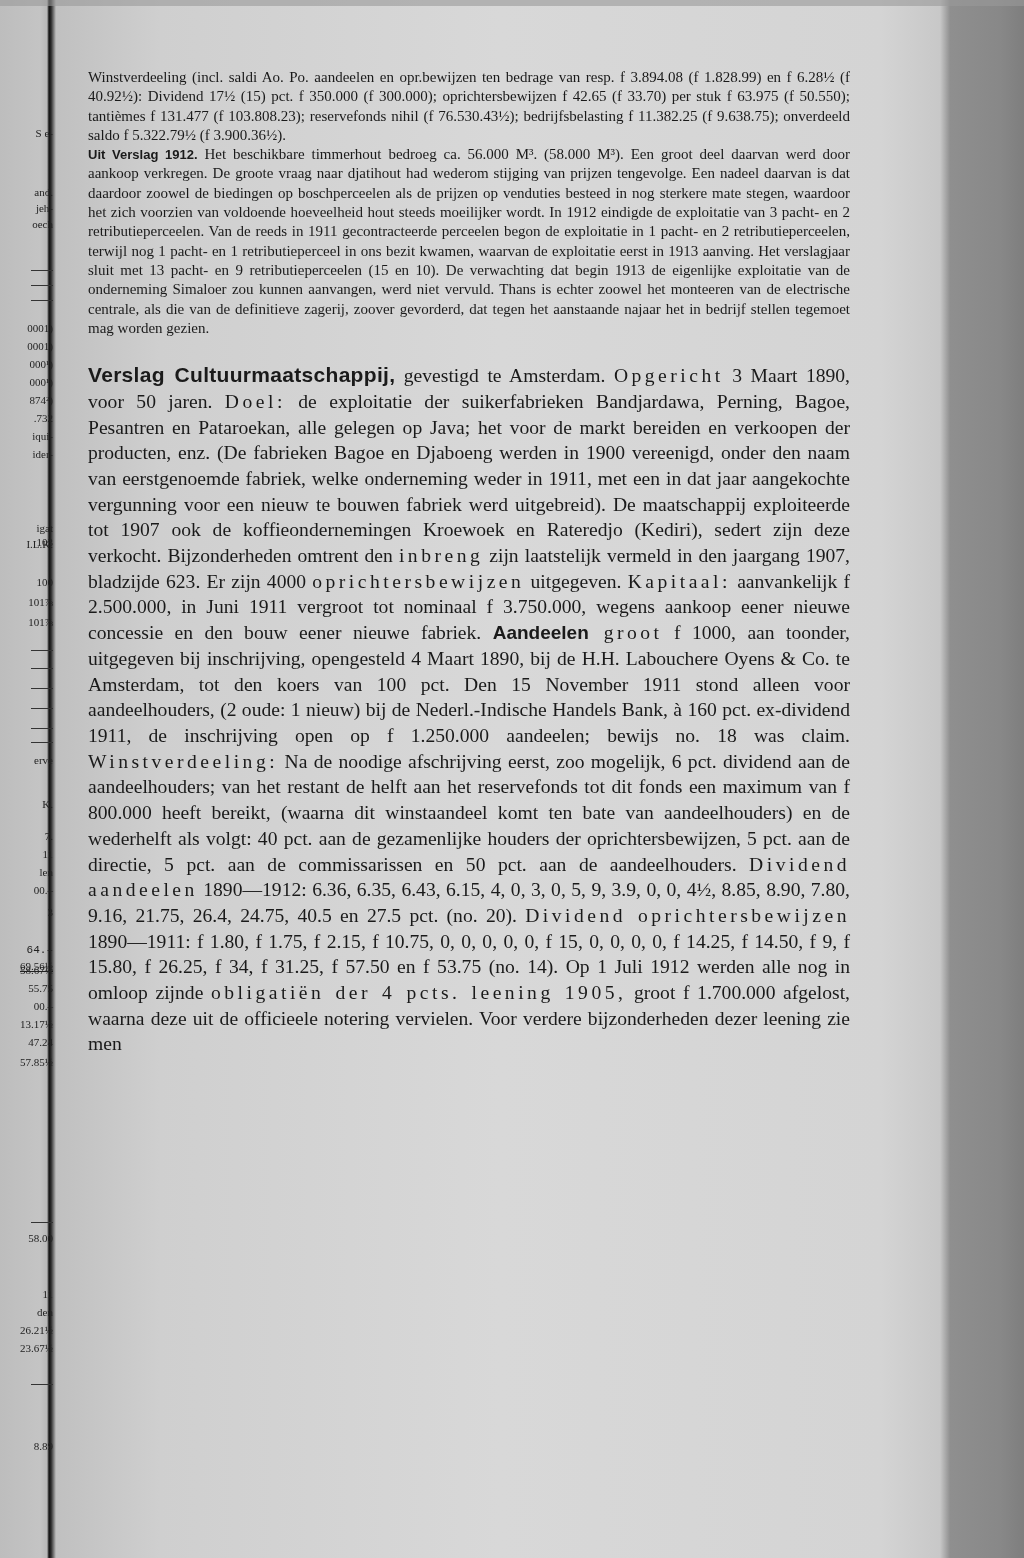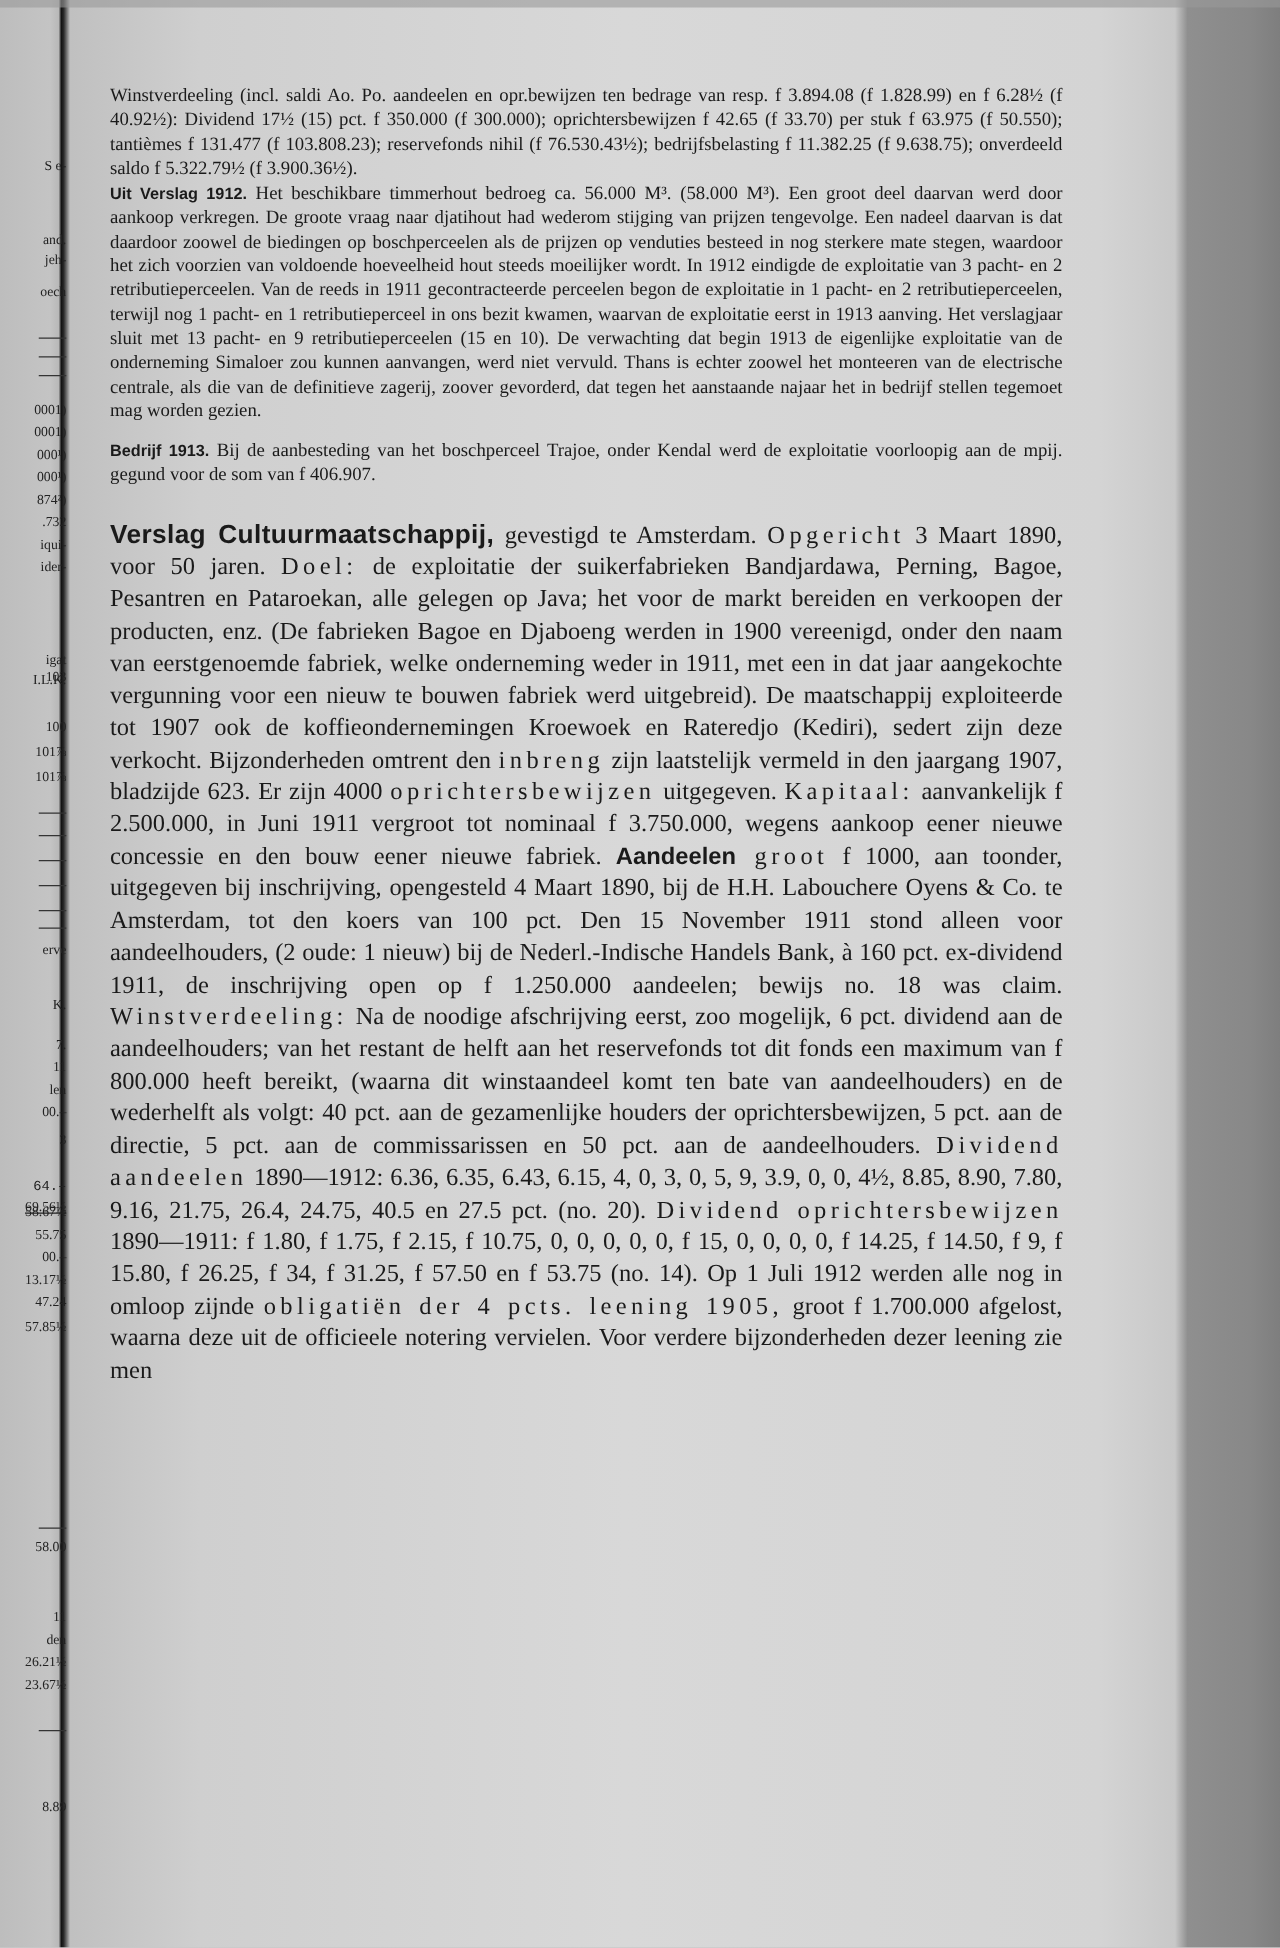--- a/index.html
+++ b/index.html
@@ -39,21 +39,21 @@
 </head>
 <body>
 
 <div class="scan"></div>
 <div class="topband"></div>
 
 <div class="prev-page" id="prev-page">
     <span class="m" style="top: 127px;">S e-</span>
     <span class="m" style="top: 186px;">and.</span>
     <span class="m" style="top: 202px;">jeh-</span>
-    <span class="m" style="top: 228px;">oech</span>
+    <span class="m" style="top: 218px;">oech</span>
     <span class="m" style="top: 322px;">0001)</span>
     <span class="m" style="top: 340px;">0001)</span>
     <span class="m" style="top: 358px;">000¹)</span>
     <span class="m" style="top: 376px;">000¹)</span>
     <span class="m" style="top: 394px;">874²)</span>
     <span class="m" style="top: 412px;">.732</span>
     <span class="m" style="top: 430px;">iqui-</span>
     <span class="m" style="top: 448px;">ider-</span>
     <span class="m" style="top: 522px;">igat</span>
     <span class="m" style="top: 538px; text-align: center;">I.L.K.</span>
@@ -96,21 +96,18 @@
   </div>
 
 <div class="page">
 
   <p class="small" style="margin-top:-2px;">Winstverdeeling (incl. saldi Ao. Po. aandeelen en opr.bewijzen ten bedrage van resp. f 3.894.08 (f 1.828.99) en f 6.28½ (f 40.92½): Dividend 17½ (15) pct. f 350.000 (f 300.000); oprichtersbewijzen f 42.65 (f 33.70) per stuk f 63.975 (f 50.550); tantièmes f 131.477 (f 103.808.23); reservefonds nihil (f 76.530.43½); bedrijfsbelasting f 11.382.25 (f 9.638.75); onverdeeld saldo f 5.322.79½ (f 3.900.36½).</p>
 
   <p class="small" style="">
     <span class="lead">Uit Verslag 1912.</span><span> Het beschikbare timmerhout bedroeg ca. 56.000 M³. (58.000 M³). Een groot deel daarvan werd door aankoop verkregen. De groote vraag naar djatihout had wederom stijging van prijzen tengevolge. Een nadeel daarvan is dat daardoor zoowel de biedingen op boschperceelen als de prijzen op venduties besteed in nog sterkere mate stegen, waardoor het zich voorzien van voldoende hoeveelheid hout steeds moeilijker wordt. In 1912 eindigde de exploitatie van 3 pacht- en 2 retributieperceelen. Van de reeds in 1911 gecontracteerde perceelen begon de exploitatie in 1 pacht- en 2 retributieperceelen, terwijl nog 1 pacht- en 1 retributieperceel in ons bezit kwamen, waarvan de exploitatie eerst in 1913 aanving. Het verslagjaar sluit met 13 pacht- en 9 retributieperceelen (15 en 10). De verwachting dat begin 1913 de eigenlijke exploitatie van de onderneming Simaloer zou kunnen aanvangen, werd niet vervuld. Thans is echter zoowel het monteeren van de electrische centrale, als die van de definitieve zagerij, zoover gevorderd, dat tegen het aanstaande najaar het in bedrijf stellen tegemoet mag worden gezien.</span>
   </p>
 
-  <p class="small" style="margin-top:12px;">
-    <span class="lead">Bedrijf 1913.</span><span> Bij de aanbesteding van het boschperceel Trajoe, onder Kendal werd de exploitatie voorloopig aan de mpij. gegund voor de som van f 406.907.</span>
-  </p>
 
   <p class="large" style="margin-top:24px;">
     <span class="firm">Verslag Cultuurmaatschappij,</span><span> gevestigd te Amsterdam.</span>
     <span class="sp">Opgericht</span><span> 3 Maart 1890, voor 50 jaren. </span><span class="sp">Doel:</span><span> de exploitatie der suikerfabrieken Bandjardawa, Perning, Bagoe, Pesantren en Pataroekan, alle gelegen op Java; het voor de markt bereiden en verkoopen der producten, enz. (De fabrieken Bagoe en Djaboeng werden in 1900 vereenigd, onder den naam van eerstgenoemde fabriek, welke onderneming weder in 1911, met een in dat jaar aangekochte vergunning voor een nieuw te bouwen fabriek werd uitgebreid). De maatschappij exploiteerde tot 1907 ook de koffieondernemingen Kroewoek en Rateredjo (Kediri), sedert zijn deze verkocht. Bijzonderheden omtrent den </span><span class="sp">inbreng</span><span> zijn laatstelijk vermeld in den jaargang 1907, bladzijde 623. Er zijn 4000 </span><span class="sp">oprichtersbewijzen</span><span> uitgegeven. </span><span class="sp">Kapitaal:</span><span> aanvankelijk f 2.500.000, in Juni 1911 vergroot tot nominaal f 3.750.000, wegens aankoop eener nieuwe concessie en den bouw eener nieuwe fabriek. </span><span class="firm firm-j">Aandeelen</span><span class="sp"> groot</span><span> f 1000, aan toonder, uitgegeven bij inschrijving, opengesteld 4 Maart 1890, bij de H.H. Labouchere Oyens &amp; Co. te Amsterdam, tot den koers van 100 pct. Den 15 November 1911 stond alleen voor aandeelhouders, (2 oude: 1 nieuw) bij de Nederl.-Indische Handels Bank, à 160 pct. ex-dividend 1911, de inschrijving open op f 1.250.000 aandeelen; bewijs no. 18 was claim. </span><span class="sp">Winstverdeeling:</span><span> Na de noodige afschrijving eerst, zoo mogelijk, 6 pct. dividend aan de aandeelhouders; van het restant de helft aan het reservefonds tot dit fonds een maximum van f 800.000 heeft bereikt, (waarna dit winstaandeel komt ten bate van aandeelhouders) en de wederhelft als volgt: 40 pct. aan de gezamenlijke houders der oprichtersbewijzen, 5 pct. aan de directie, 5 pct. aan de commissarissen en 50 pct. aan de aandeelhouders. </span><span class="sp">Dividend aandeelen</span><span> 1890—1912: 6.36, 6.35, 6.43, 6.15, 4, 0, 3, 0, 5, 9, 3.9, 0, 0, 4½, 8.85, 8.90, 7.80, 9.16, 21.75, 26.4, 24.75, 40.5 en 27.5 pct. (no. 20). </span><span class="sp">Dividend oprichtersbewijzen</span><span> 1890—1911: f 1.80, f 1.75, f 2.15, f 10.75, 0, 0, 0, 0, 0, f 15, 0, 0, 0, 0, f 14.25, f 14.50, f 9, f 15.80, f 26.25, f 34, f 31.25, f 57.50 en f 53.75 (no. 14). Op 1 Juli 1912 werden alle nog in omloop zijnde </span><span class="sp">obligatiën der 4 pcts. leening 1905,</span><span> groot f 1.700.000 afgelost, waarna deze uit de officieele notering vervielen. Voor verdere bijzonderheden dezer leening zie men</span>
   </p>
 </div>
 
 </body></html>

